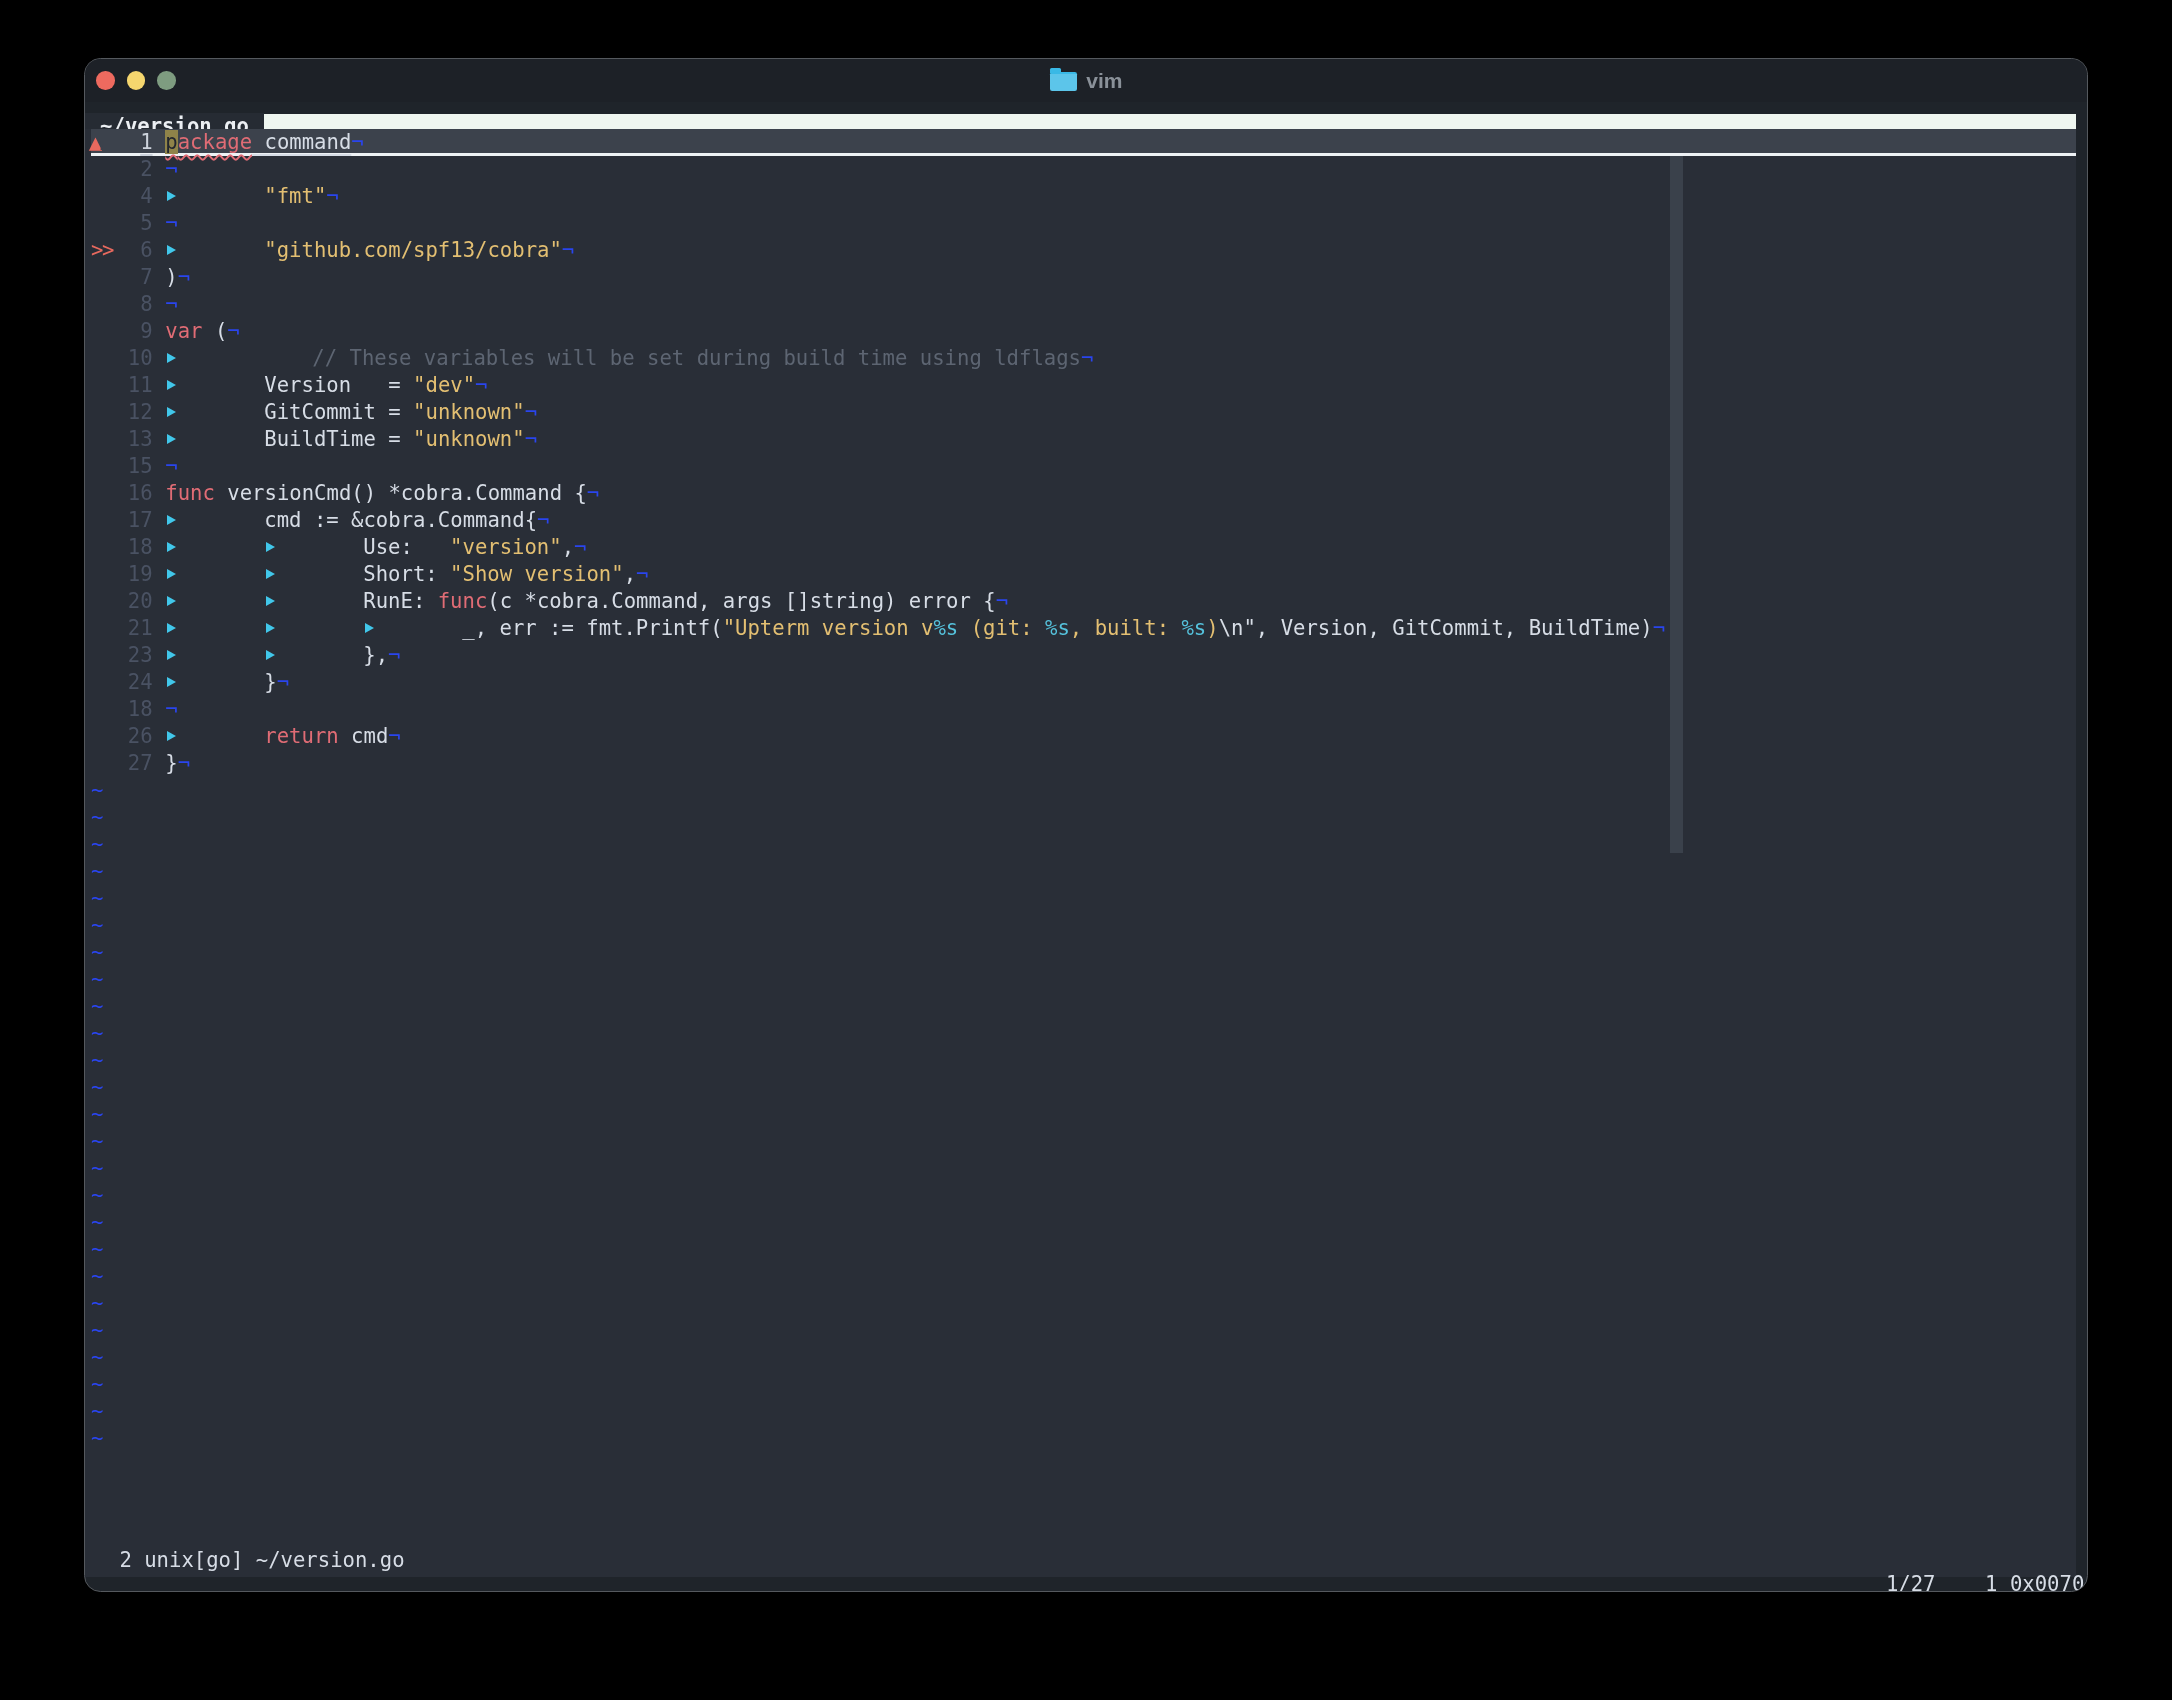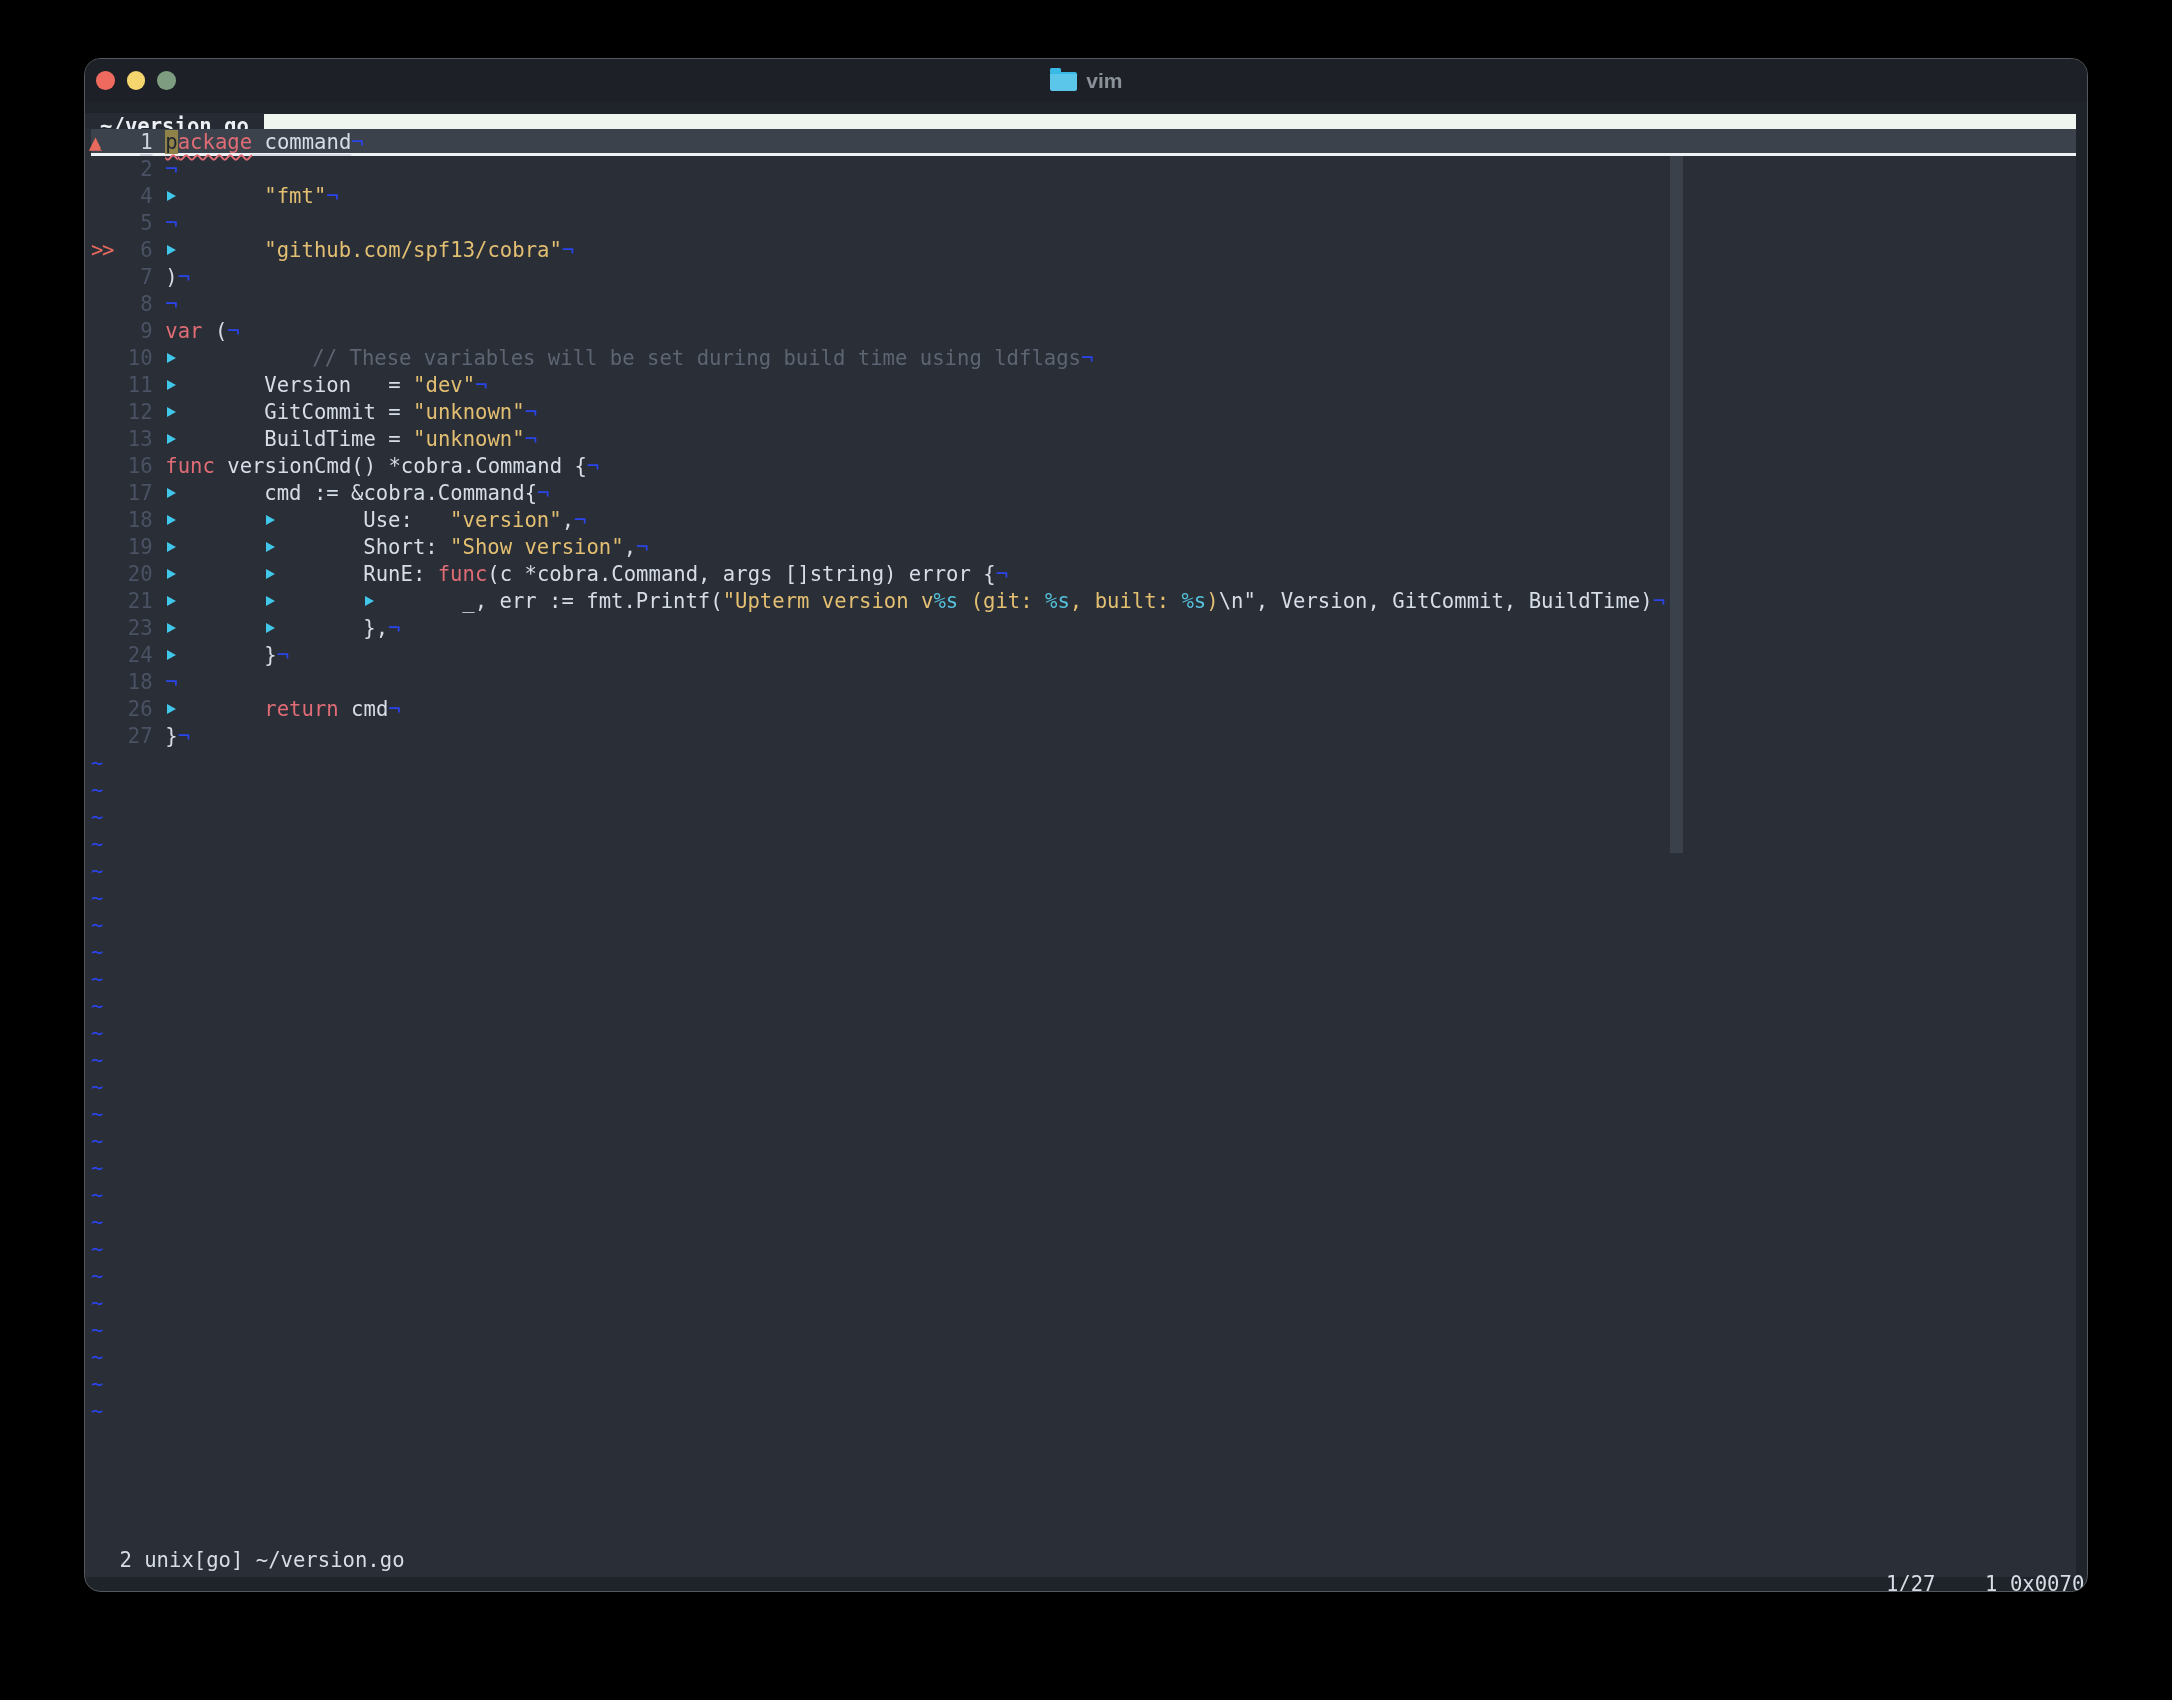--- a/index.html
+++ b/index.html
@@ -82,20 +82,21 @@
         <div class="row"><span class="sign"></span><span class="num">4</span><span class="gap"></span><span class="tabmark"></span><span class="tok c-str">"fmt"</span><span class="eolmark">¬</span></div>
         <div class="row"><span class="sign"></span><span class="num">5</span><span class="gap"></span><span class="eolmark">¬</span></div>
         <div class="row"><span class="sign chev">&gt;&gt;</span><span class="num">6</span><span class="gap"></span><span class="tabmark"></span><span class="tok c-str">"github.com/spf13/cobra"</span><span class="eolmark">¬</span></div>
         <div class="row"><span class="sign"></span><span class="num">7</span><span class="gap"></span><span class="tok c-def">)</span><span class="eolmark">¬</span></div>
         <div class="row"><span class="sign"></span><span class="num">8</span><span class="gap"></span><span class="eolmark">¬</span></div>
         <div class="row"><span class="sign"></span><span class="num">9</span><span class="gap"></span><span class="tok c-kw">var</span><span class="tok c-def"> (</span><span class="eolmark">¬</span></div>
         <div class="row"><span class="sign"></span><span class="num">10</span><span class="gap"></span><span class="tabmark"></span><span class="tok c-com">// These variables will be set during build time using ldflags</span><span class="eolmark">¬</span></div>
         <div class="row"><span class="sign"></span><span class="num">11</span><span class="gap"></span><span class="tabmark"></span><span class="tok c-def">Version   = </span><span class="tok c-str">"dev"</span><span class="eolmark">¬</span></div>
         <div class="row"><span class="sign"></span><span class="num">12</span><span class="gap"></span><span class="tabmark"></span><span class="tok c-def">GitCommit = </span><span class="tok c-str">"unknown"</span><span class="eolmark">¬</span></div>
         <div class="row"><span class="sign"></span><span class="num">13</span><span class="gap"></span><span class="tabmark"></span><span class="tok c-def">BuildTime = </span><span class="tok c-str">"unknown"</span><span class="eolmark">¬</span></div>
+        <div class="row"><span class="sign"></span><span class="num">15</span><span class="gap"></span><span class="eolmark">¬</span></div>
         <div class="row"><span class="sign"></span><span class="num">16</span><span class="gap"></span><span class="tok c-kw">func</span><span class="tok c-def"> versionCmd() *cobra.Command {</span><span class="eolmark">¬</span></div>
         <div class="row"><span class="sign"></span><span class="num">17</span><span class="gap"></span><span class="tabmark"></span><span class="tok c-def">cmd := &amp;cobra.Command{</span><span class="eolmark">¬</span></div>
         <div class="row"><span class="sign"></span><span class="num">18</span><span class="gap"></span><span class="tabmark"></span><span class="tabmark"></span><span class="tok c-def">Use:   </span><span class="tok c-str">"version"</span><span class="tok c-def">,</span><span class="eolmark">¬</span></div>
         <div class="row"><span class="sign"></span><span class="num">19</span><span class="gap"></span><span class="tabmark"></span><span class="tabmark"></span><span class="tok c-def">Short: </span><span class="tok c-str">"Show version"</span><span class="tok c-def">,</span><span class="eolmark">¬</span></div>
         <div class="row"><span class="sign"></span><span class="num">20</span><span class="gap"></span><span class="tabmark"></span><span class="tabmark"></span><span class="tok c-def">RunE: </span><span class="tok c-kw">func</span><span class="tok c-def">(c *cobra.Command, args []string) error {</span><span class="eolmark">¬</span></div>
         <div class="row"><span class="sign"></span><span class="num">21</span><span class="gap"></span><span class="tabmark"></span><span class="tabmark"></span><span class="tabmark"></span><span class="tok c-def">_, err := fmt.Printf(</span><span class="tok c-str">"Upterm version v</span><span class="tok c-fmt">%s</span><span class="tok c-str"> (git: </span><span class="tok c-fmt">%s</span><span class="tok c-str">, built: </span><span class="tok c-fmt">%s</span><span class="tok c-str">)</span><span class="tok c-def">\n", Version, GitCommit, BuildTime)</span><span class="eolmark">¬</span></div>
         <div class="row"><span class="sign"></span><span class="num">23</span><span class="gap"></span><span class="tabmark"></span><span class="tabmark"></span><span class="tok c-def">},</span><span class="eolmark">¬</span></div>
         <div class="row"><span class="sign"></span><span class="num">24</span><span class="gap"></span><span class="tabmark"></span><span class="tok c-def">}</span><span class="eolmark">¬</span></div>
         <div class="row"><span class="sign"></span><span class="num">18</span><span class="gap"></span><span class="eolmark">¬</span></div>
         <div class="row"><span class="sign"></span><span class="num">26</span><span class="gap"></span><span class="tabmark"></span><span class="tok c-kw">return</span><span class="tok c-def"> cmd</span><span class="eolmark">¬</span></div>

